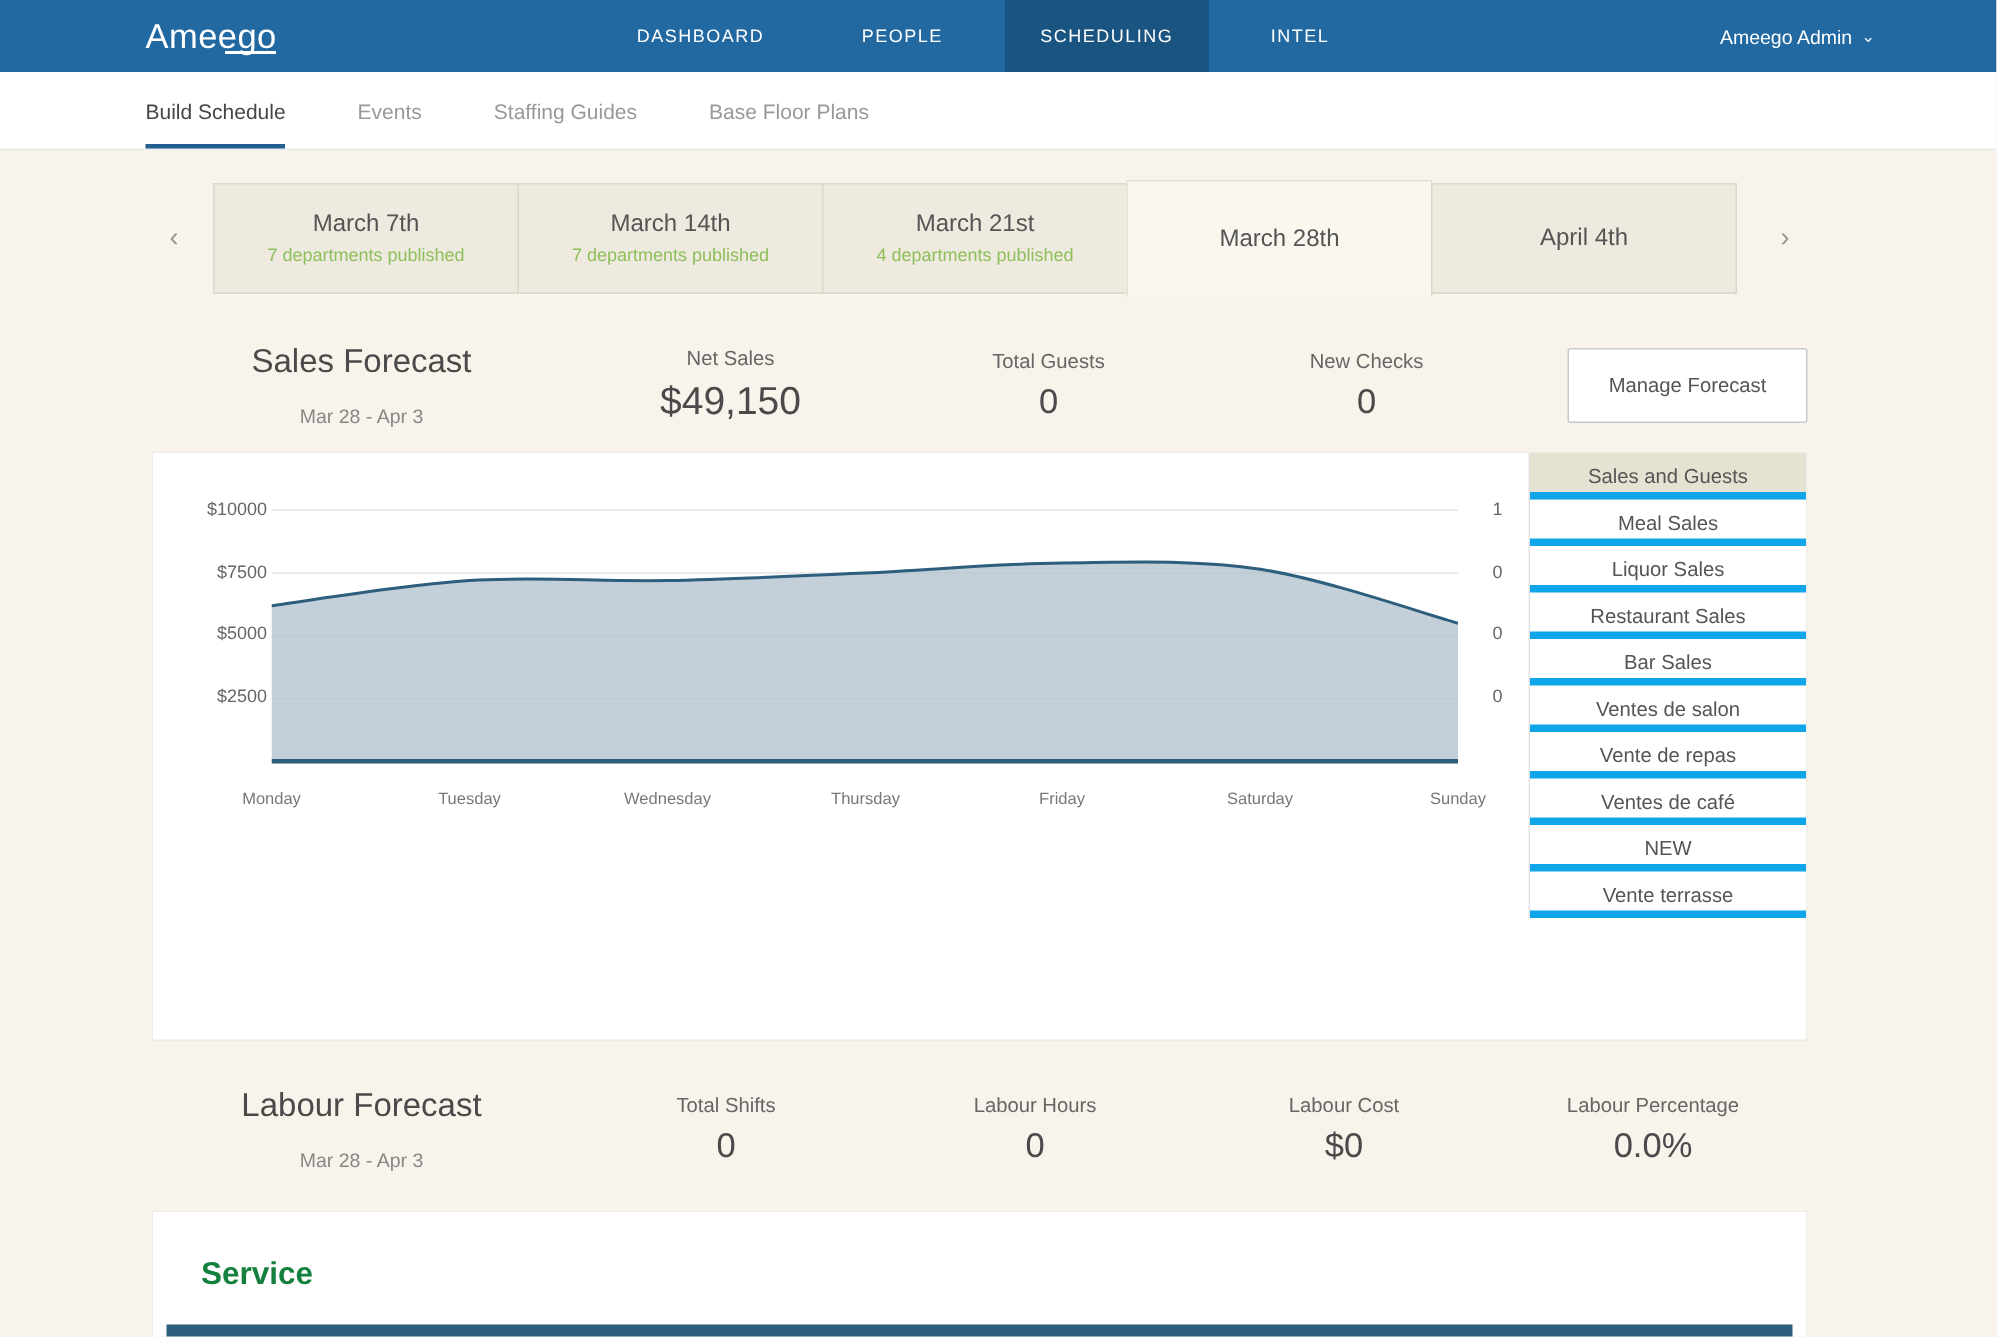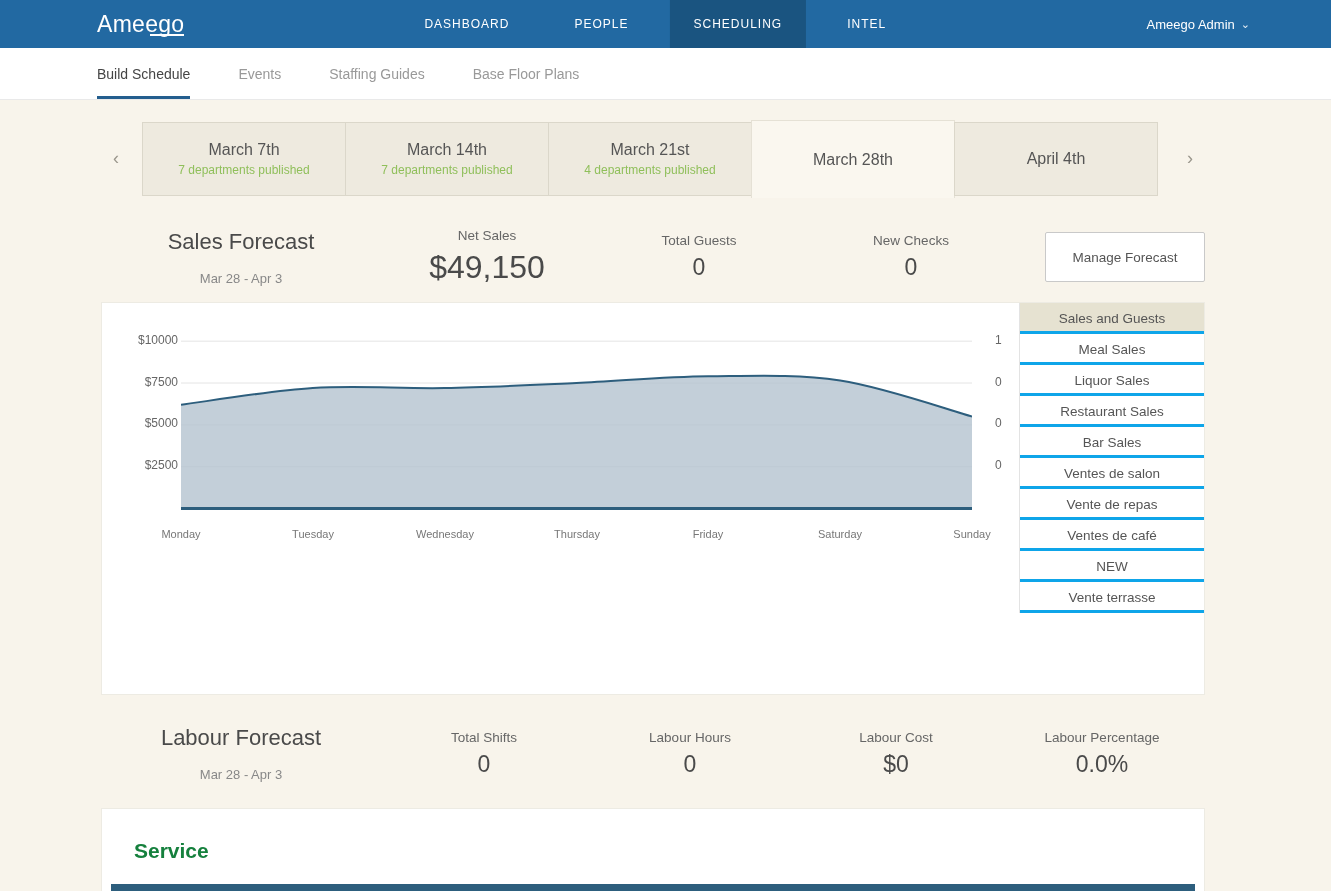--- a/index.html
+++ b/index.html
@@ -40,40 +40,40 @@
   .tab-sub { font-size:12px; color:#8fbf5a; }
 
   
   .forecast-row { display:flex; align-items:center; margin-top:30px; }
   .forecast-head { width:280px; text-align:center; }
   .forecast-title { font-size:22px; color:#4a4a4a; }
   .forecast-sub { font-size:13px; color:#888; margin-top:16px; }
   .stat { width:212px; text-align:center; }
   .stat-label { font-size:13.5px; color:#666; }
   .stat-value { font-size:23px; color:#4a4a4a; margin-top:6px; }
-  .stat-value.big { font-size:32px; }
+  .stat-value.big { font-size:26px; }
   .manage-btn { margin-left:auto; width:160px; height:50px; background:#fff; border:1px solid #c9c9c9;
                 border-radius:2px; color:#555; font-size:13.5px; font-family:inherit; cursor:pointer; }
 
   .labour-row .stat { width:206px;text-align:center; }
 
   
   .chart-card { position:relative; margin-top:16px; height:393px; background:#fff; border:1px solid #edebe3; }
   .chart-area { position:absolute; left:0; top:0; right:185px; bottom:0; }
   .chart-svg { position:absolute; left:79px; top:30px; }
   .ytick { position:absolute; font-size:12px; color:#666; width:62px; text-align:right; left:14px; }
   .yt0{top:30px} .yt1{top:72px} .yt2{top:113px} .yt3{top:155px}
   .rtick { position:absolute; font-size:12px; color:#666; left:893px; }
   .day-label { position:absolute; top:225px; transform:translateX(-50%); font-size:11px; color:#777; }
   .dl0{left:79px}.dl1{left:211px}.dl2{left:343px}.dl3{left:475px}.dl4{left:606px}.dl5{left:738px}.dl6{left:870px}
 
   
   .metrics { position:absolute; top:0; right:0; width:185px; border-left:1px solid #e3e3e3; background:#fff; }
   .metrics-header { height:36px; line-height:36px; text-align:center; color:#8a8a8a; font-size:13.5px; border-bottom:1px solid #e3e3e3; }
-  .metric-item { height:31px; line-height:31px; text-align:center; color:#555; font-size:13.5px; border-bottom:3px solid #0ea5e9; cursor:pointer; }
+  .metric-item { height:31px; line-height:31px; text-align:center; color:#555; font-size:13.5px; border-bottom:5px solid #0ea5e9; cursor:pointer; }
   .metric-item.selected { background:#e6e2d1; }
 
   
   .service-card { position:relative; margin-top:26px; height:200px; background:#fff; border:1px solid #edebe3; padding:30px 32px; }
   .service-title { font-size:21px; font-weight:bold; color:#15803d; }
   .dept-bar { position:absolute; left:9px; right:9px; top:75px; height:40px; background:#2d5e7d; }
 </style>
 </head>
 <body>
 

